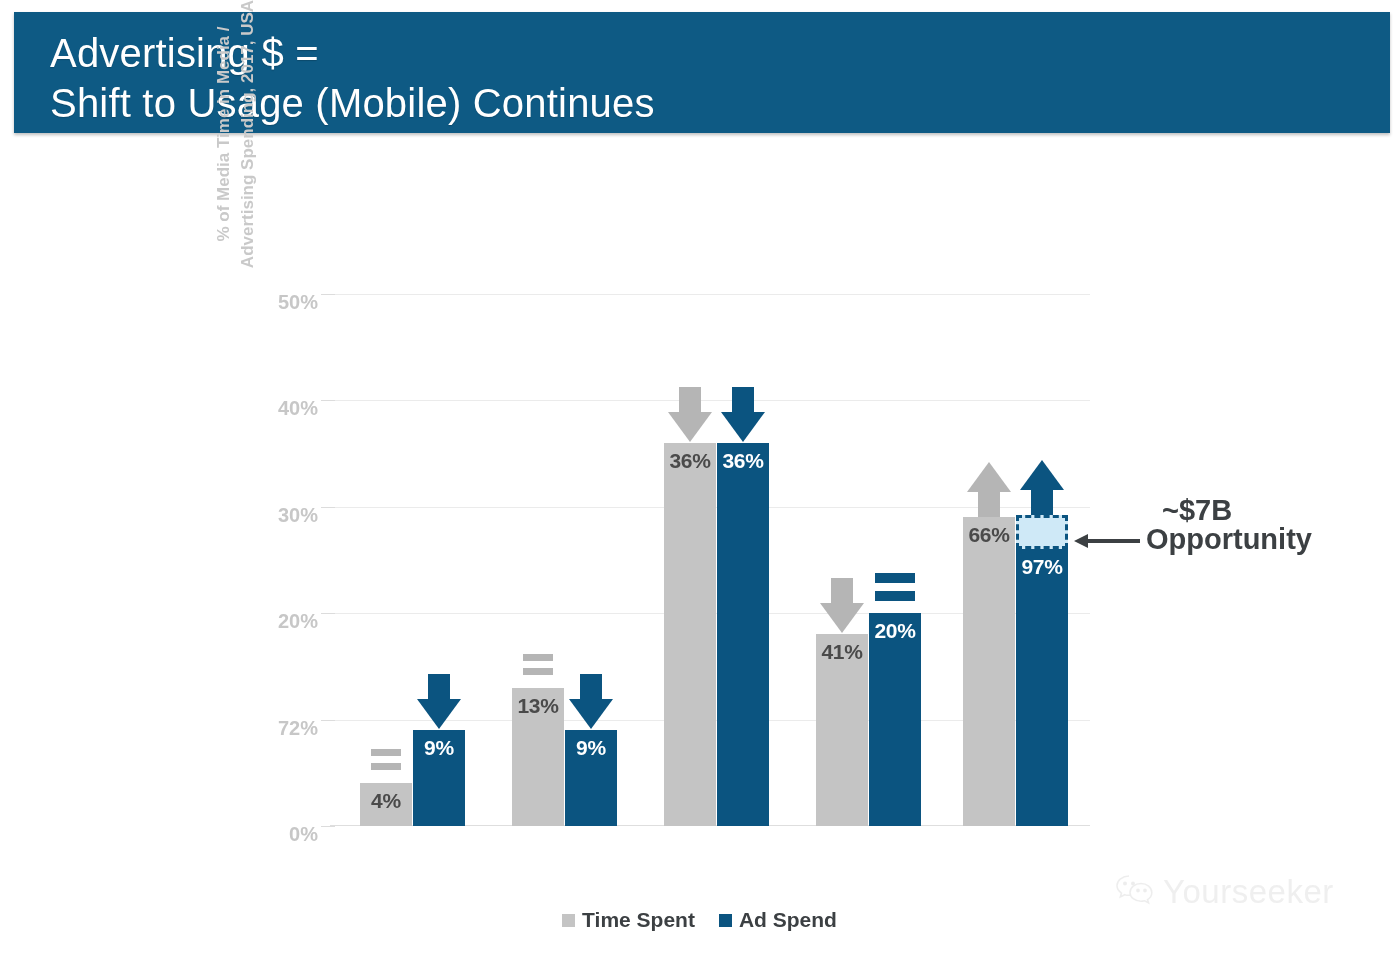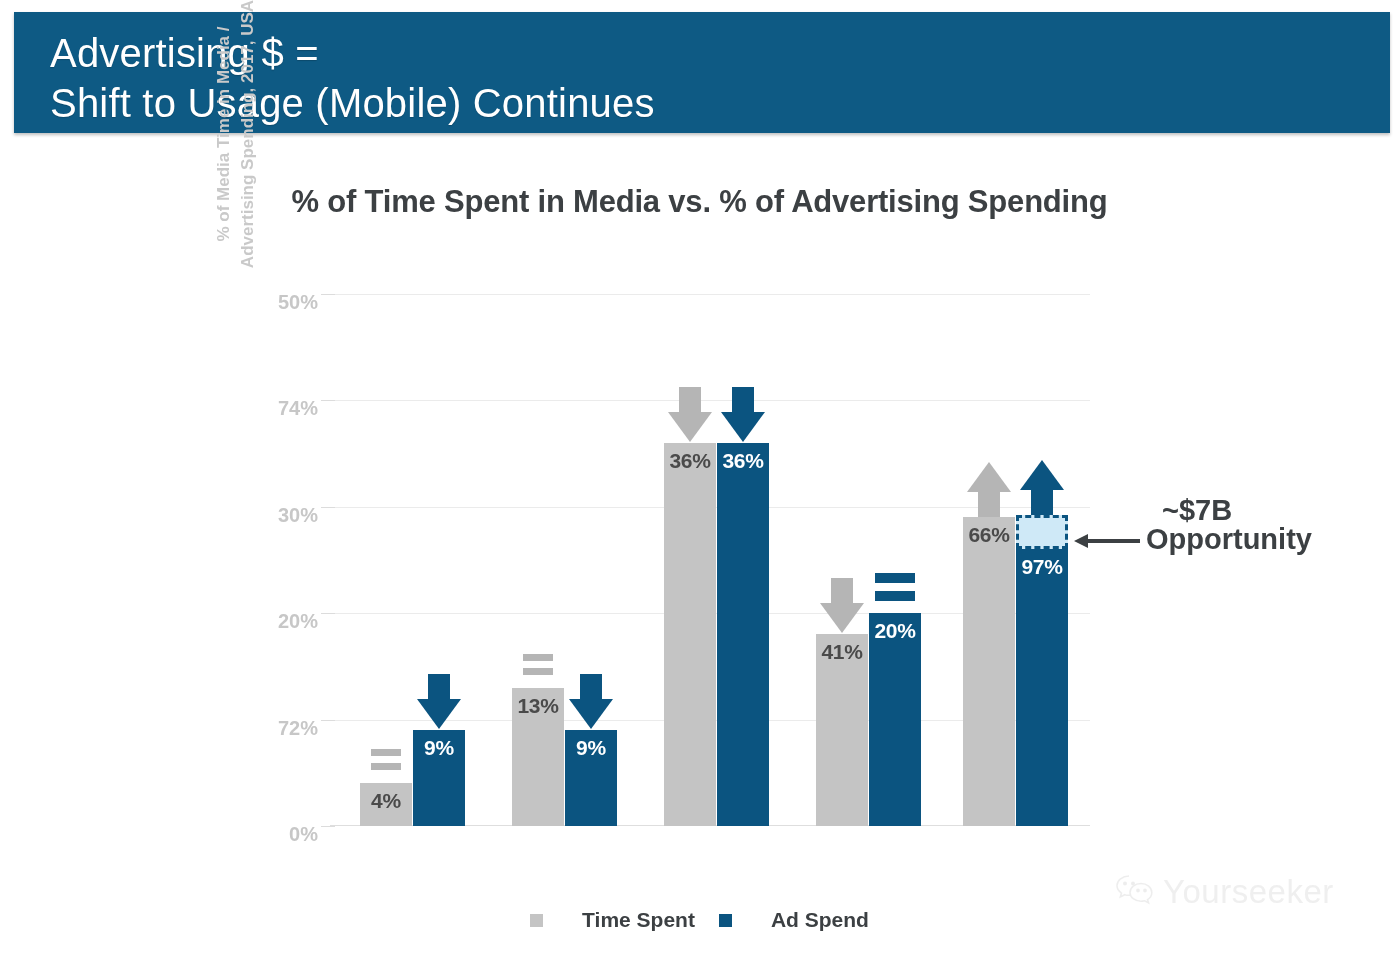--- a/index.html
+++ b/index.html
@@ -143,21 +143,21 @@
     border-right:14px solid #3c4043;
   }
 
   
   #legend{
     position:absolute;left:0;top:765px;width:1399px;
     display:flex;justify-content:center;align-items:center;gap:24px;
   }
   .legend-item{display:flex;align-items:center;gap:7px;}
   .legend-swatch{width:13px;height:13px;display:inline-block;}
-  .legend-label{font-size:21px;font-weight:bold;color:#3c4043;margin-left:32px;}
+  .legend-label{font-size:21px;font-weight:bold;color:#3c4043;}
 
   
   #watermark{
     position:absolute;left:1115px;top:873px;
     display:flex;align-items:center;gap:8px;
     opacity:.55;
   }
   #watermark .wm-text{
     font-size:33px;color:#e2e2e2;font-weight:400;letter-spacing:.5px;
   }
@@ -165,21 +165,20 @@
 </head>
 <body>
 
 <div id="header-banner">
   <div id="header-title">Advertising $ =
 Shift to Usage (Mobile) Continues</div>
 </div>
 
 <div id="chart-area">
 
-  <div id="chart-title">% of Time Spent in Media vs. % of Advertising Spending</div>
 
   <div id="plot">
 
     <div id="y-axis-label">% of Media Time in Media /
 Advertising Spending, 2017, USA</div>
 
     <div class="gridline" style="top:0px"></div>
     <div class="gridline" style="top:106px"></div>
     <div class="gridline" style="top:213px"></div>
     <div class="gridline" style="top:319px"></div>
@@ -187,21 +186,21 @@
     <div class="axis-baseline"></div>
 
     <div class="ytick-dash" style="top:0px"></div>
     <div class="ytick-dash" style="top:106px"></div>
     <div class="ytick-dash" style="top:213px"></div>
     <div class="ytick-dash" style="top:319px"></div>
     <div class="ytick-dash" style="top:426px"></div>
     <div class="ytick-dash" style="top:532px"></div>
 
     <div class="ytick" style="top:0px">50%</div>
-    <div class="ytick" style="top:106px">74%</div>
+    <div class="ytick" style="top:106px">40%</div>
     <div class="ytick" style="top:213px">30%</div>
     <div class="ytick" style="top:319px">20%</div>
     <div class="ytick" style="top:426px">72%</div>
     <div class="ytick" style="top:532px">0%</div>
 
     <div class="group" style="left:30px">
       <div class="bar time" style="height:43px">
         <span class="bar-label">4%</span>
       </div>
       <div class="indicator ind-small c-gray" style="left:0px;bottom:43px">

